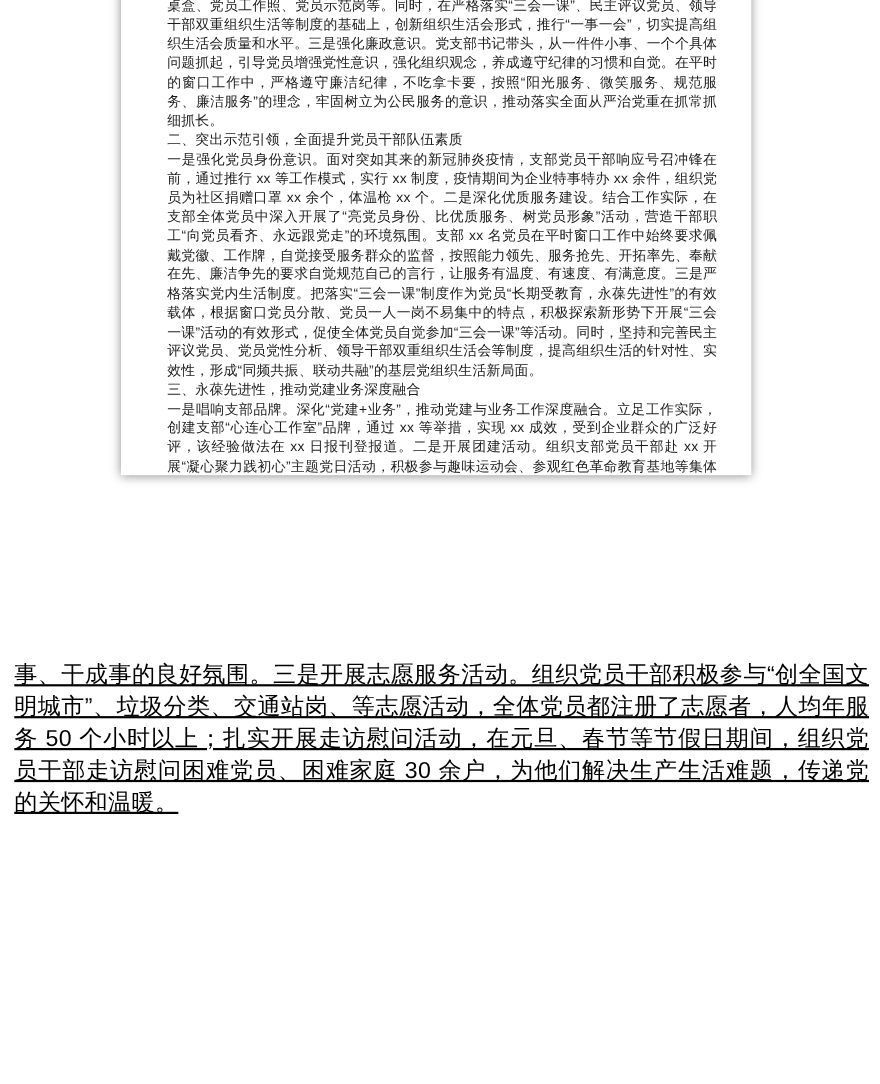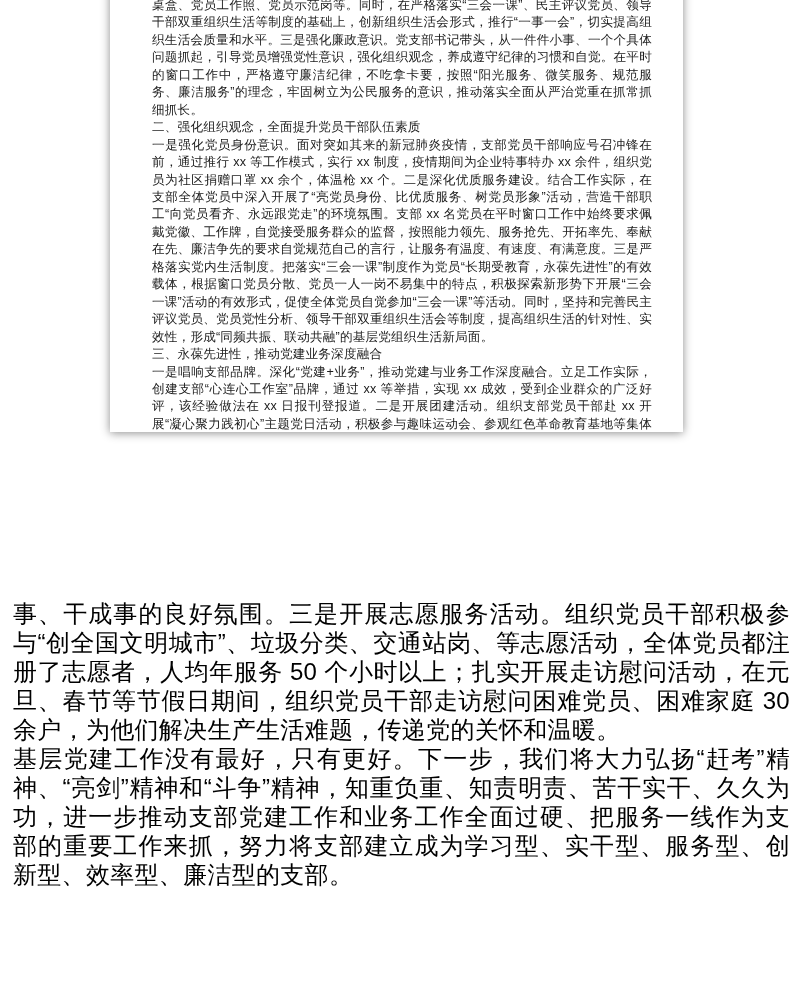--- a/index.html
+++ b/index.html
@@ -42,39 +42,39 @@
     text-justify: inter-ideograph;
   }
 
   
   .doc-body {
     position: absolute;
     left: 13px;
     top: 599px;
     width: 777px;
     color: #000000;
-    font-size: 24px;
+    font-size: 21px;
     line-height: 29px;
     text-align: justify;
     letter-spacing: 0.3px;
+    text-decoration: underline;
   }
   .doc-body p {
     margin: 0;
     text-justify: inter-ideograph;
   }
 </style>
 </head>
 <body>
 
 <div class="scan-page">
   <div class="scan-text">
     <p>桌盒、党员工作照、党员示范岗等。同时，在严格落实“三会一课”、民主评议党员、领导干部双重组织生活等制度的基础上，创新组织生活会形式，推行“一事一会”，切实提高组织生活会质量和水平。三是强化廉政意识。党支部书记带头，从一件件小事、一个个具体问题抓起，引导党员增强党性意识，强化组织观念，养成遵守纪律的习惯和自觉。在平时的窗口工作中，严格遵守廉洁纪律，不吃拿卡要，按照“阳光服务、微笑服务、规范服务、廉洁服务”的理念，牢固树立为公民服务的意识，推动落实全面从严治党重在抓常抓细抓长。</p>
-    <p>二、强化组织观念，全面提升党员干部队伍素质</p>
+    <p>二、突出示范引领，全面提升党员干部队伍素质</p>
     <p>一是强化党员身份意识。面对突如其来的新冠肺炎疫情，支部党员干部响应号召冲锋在前，通过推行 xx 等工作模式，实行 xx 制度，疫情期间为企业特事特办 xx 余件，组织党员为社区捐赠口罩 xx 余个，体温枪 xx 个。二是深化优质服务建设。结合工作实际，在支部全体党员中深入开展了“亮党员身份、比优质服务、树党员形象”活动，营造干部职工“向党员看齐、永远跟党走”的环境氛围。支部 xx 名党员在平时窗口工作中始终要求佩戴党徽、工作牌，自觉接受服务群众的监督，按照能力领先、服务抢先、开拓率先、奉献在先、廉洁争先的要求自觉规范自己的言行，让服务有温度、有速度、有满意度。三是严格落实党内生活制度。把落实“三会一课”制度作为党员“长期受教育，永葆先进性”的有效载体，根据窗口党员分散、党员一人一岗不易集中的特点，积极探索新形势下开展“三会一课”活动的有效形式，促使全体党员自觉参加“三会一课”等活动。同时，坚持和完善民主评议党员、党员党性分析、领导干部双重组织生活会等制度，提高组织生活的针对性、实效性，形成“同频共振、联动共融”的基层党组织生活新局面。</p>
     <p>三、永葆先进性，推动党建业务深度融合</p>
     <p>一是唱响支部品牌。深化“党建+业务”，推动党建与业务工作深度融合。立足工作实际，创建支部“心连心工作室”品牌，通过 xx 等举措，实现 xx 成效，受到企业群众的广泛好评，该经验做法在 xx 日报刊登报道。二是开展团建活动。组织支部党员干部赴 xx 开展“凝心聚力践初心”主题党日活动，积极参与趣味运动会、参观红色革命教育基地等集体活动，强化了集体观念和团队意识，进一步增强了干部队伍的凝聚力和向心力，形成了人人想干事、能干</p>
   </div>
 </div>
 
 <div class="doc-body">
   <p>事、干成事的良好氛围。三是开展志愿服务活动。组织党员干部积极参与“创全国文明城市”、垃圾分类、交通站岗、等志愿活动，全体党员都注册了志愿者，人均年服务 50 个小时以上；扎实开展走访慰问活动，在元旦、春节等节假日期间，组织党员干部走访慰问困难党员、困难家庭 30 余户，为他们解决生产生活难题，传递党的关怀和温暖。</p>
-  <p>基层党建工作没有最好，只有更好。下一步，我们将大力弘扬“赶考”精神、“亮剑”精神和“斗争”精神，知重负重、知责明责、苦干实干、久久为功，进一步推动支部党建工作和业务工作全面过硬、把服务一线作为支部的重要工作来抓，努力将支部建立成为学习型、实干型、服务型、创新型、效率型、廉洁型的支部。</p>
 </div>
 
 </body></html>

